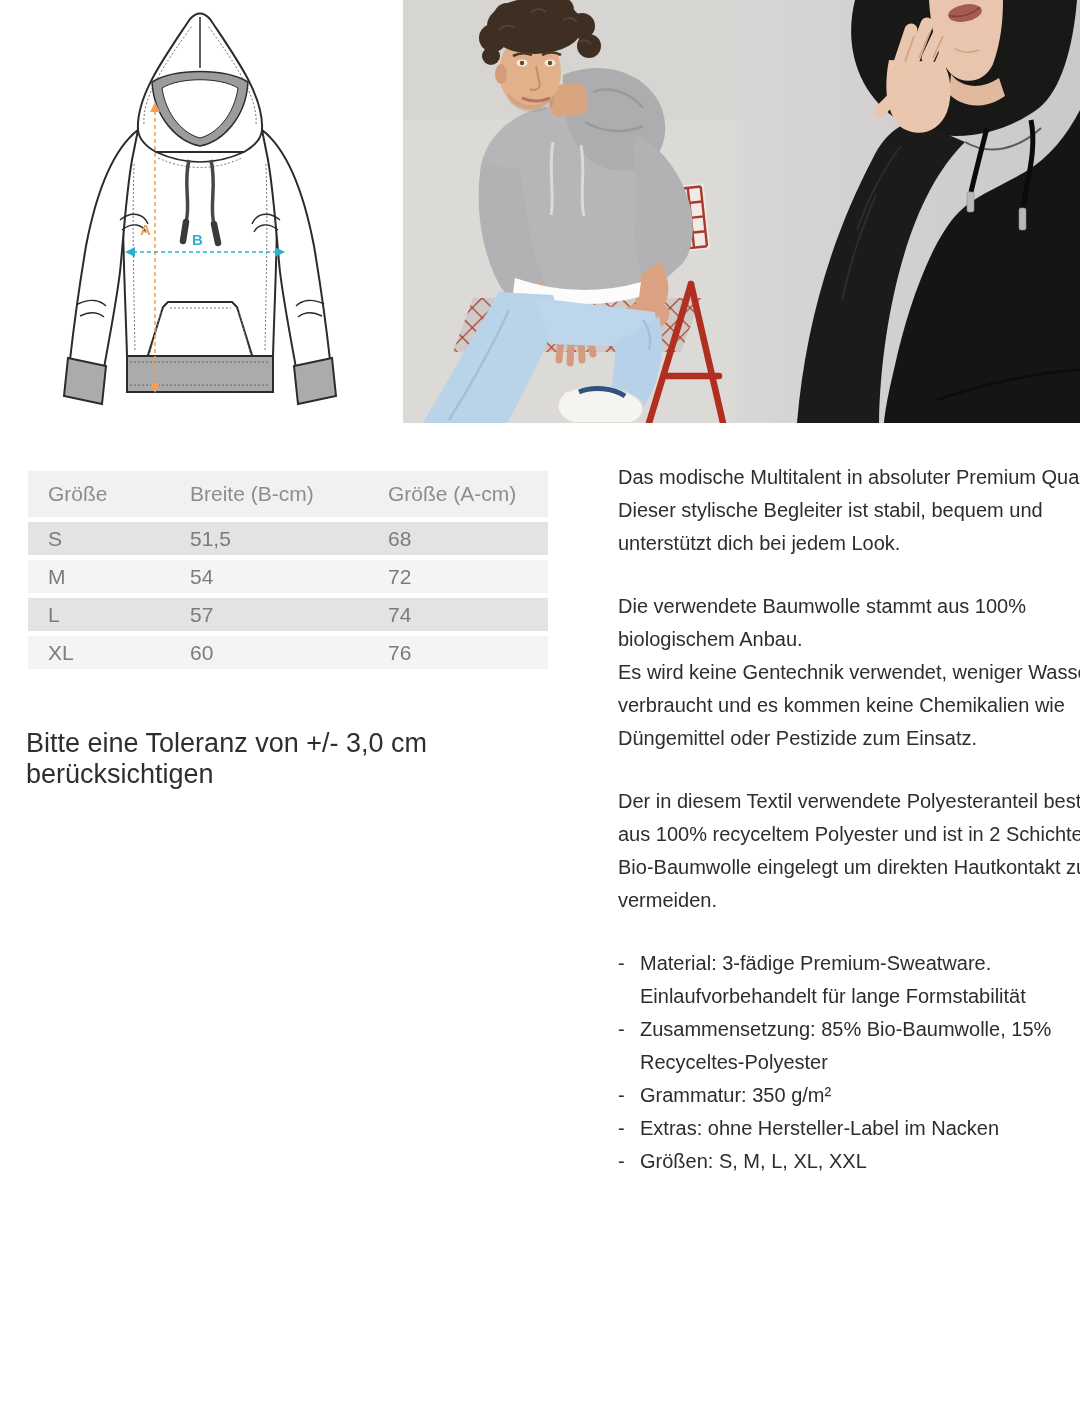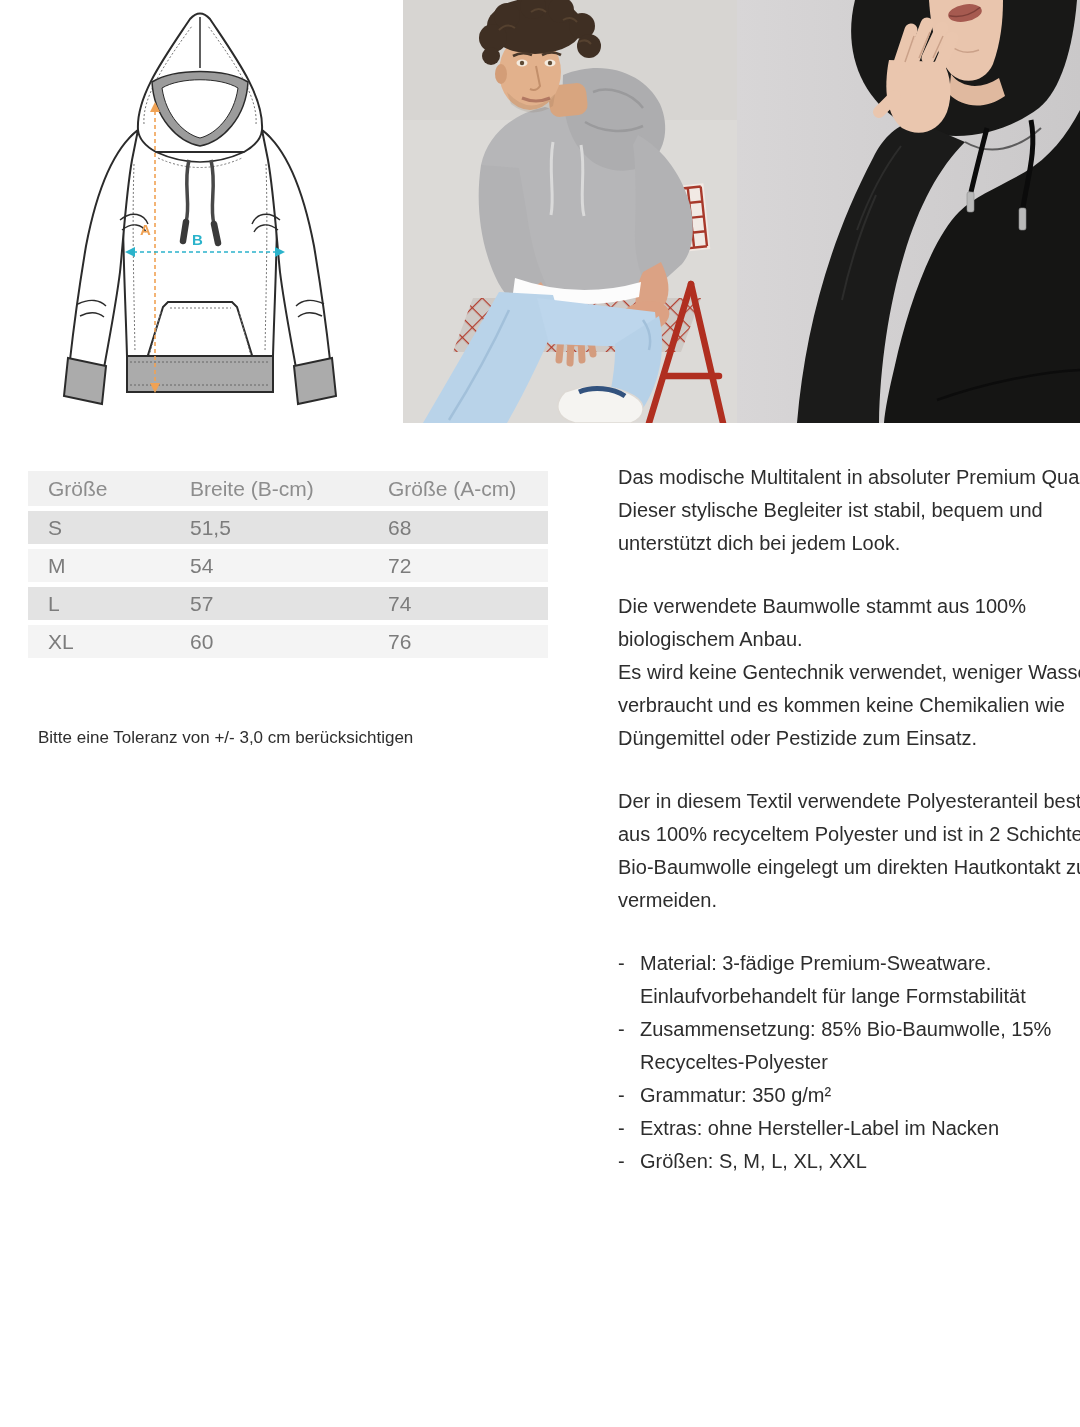--- a/index.html
+++ b/index.html
@@ -9,26 +9,26 @@
   
   .diagram-box{position:absolute;left:40px;top:4px;width:350px;height:428px;}
   .photo{position:absolute;top:0;height:423px;display:block;}
   .photo-male{left:403px;width:334px;}
   .photo-female{left:737px;width:343px;}
 
   
   .size-table{position:absolute;left:28px;top:471px;width:520px;font-size:21px;}
   .t-row{display:grid;grid-template-columns:142px 198px auto;align-items:center;
          height:33px;margin-bottom:5px;padding-left:20px;box-sizing:border-box;}
-  .t-head{background:#f1f1f1;color:#8d8d8d;height:35px;}
+  .t-head{background:#f1f1f1;color:#8d8d8d;height:46px;}
   .t-dark{background:#e3e3e3;color:#7c7c7c;}
   .t-light{background:#f4f4f4;color:#7c7c7c;}
 
-  .tolerance{position:absolute;left:38px;top:728px;width:520px;
-             font-size:17px;color:#2e2e2e;}
+  .tolerance{position:absolute;left:26px;top:728px;width:520px;
+             font-size:27px;color:#2e2e2e;}
 
   
   .description{position:absolute;left:571px;top:461px;width:506px;
                font-size:20px;line-height:33px;color:#2d2d2d;margin-left:47px;}
   .description p{margin:0 0 30px 0;white-space:pre-line;}
   .spec-list{margin:0;padding:0;list-style:none;}
   .spec-list li{display:flex;}
   .spec-list .marker{width:22px;flex:0 0 22px;}
   .spec-list .txt{flex:1;}
 </style>

